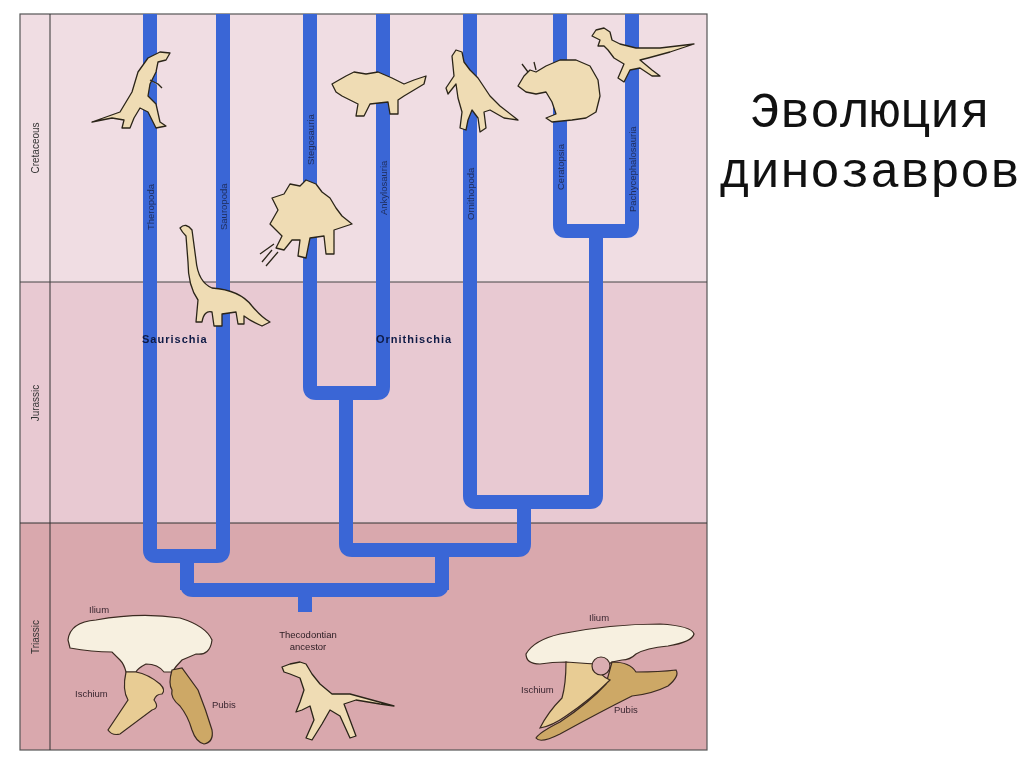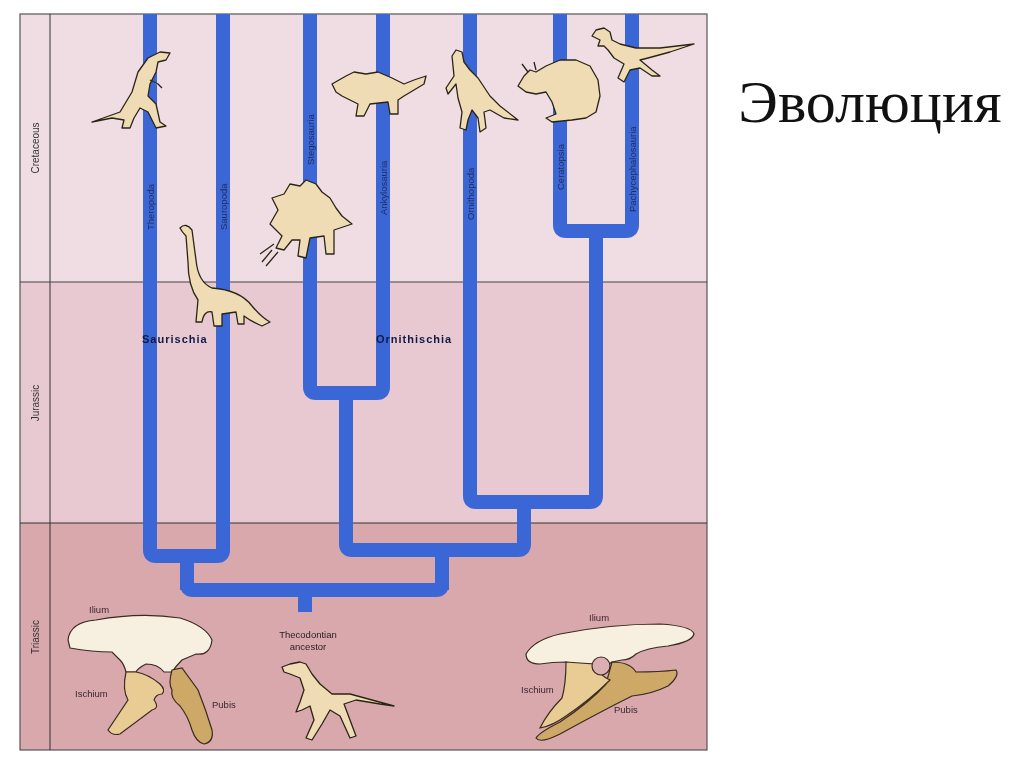--- a/index.html
+++ b/index.html
@@ -1,19 +1,19 @@
 <!DOCTYPE html>
 <html><head>
 <meta charset="utf-8">
 <style>
   html, body { margin: 0; padding: 0; background: #ffffff; }
   body { width: 1024px; height: 768px; position: relative; overflow: hidden; font-family: "Liberation Sans", sans-serif; }
   #chart { position: absolute; left: 0; top: 0; width: 1024px; height: 768px; }
-  .title { position: absolute; left: 720px; top: 72px; width: 300px; text-align: center;
-           font-family: Liberation Serif, serif; font-size: 60px; line-height: 60px; color: #111; }
+  .title { position: absolute; left: 720px; top: 84px; width: 300px; text-align: center;
+           font-family: Liberation Mono, monospace; font-size: 50px; line-height: 60px; color: #111; }
   .title div { display: block; }
   .era-label { font-family: "Liberation Sans", sans-serif; font-size: 10px; fill: #333; }
   .clade-label { font-family: "Liberation Sans", sans-serif; font-size: 9.5px; fill: #1e2c5a; }
   .group-label { font-family: "Liberation Sans", sans-serif; font-size: 11px; font-weight: bold; fill: #0e1a45; letter-spacing: 1px; }
   .bone-label { font-family: "Liberation Sans", sans-serif; font-size: 9.5px; fill: #3a2630; }
   .anc-label { font-family: "Liberation Sans", sans-serif; font-size: 9.5px; fill: #2a1c22; }
   .branch { fill: none; stroke: #3a66d6; stroke-width: 14; stroke-linejoin: round; stroke-linecap: butt; }
   .dino { fill: #efdcb4; stroke: #2a2418; stroke-width: 1.3; stroke-linejoin: round; }
 </style>
 </head>
@@ -112,13 +112,14 @@
     <path d="M566 662 L594 664 Q600 676 610 680 Q590 700 566 716 Q552 726 540 728 Q548 712 562 698 Q566 684 566 662 Z" fill="#e8cc94" stroke="#3a2a20" stroke-width="1.2"></path>
     <circle cx="601" cy="666" r="9" fill="#dbaeb2" stroke="#3a2a20" stroke-width="1.2"></circle>
     <text class="bone-label" x="589" y="621">Ilium</text>
     <text class="bone-label" x="521" y="693">Ischium</text>
     <text class="bone-label" x="614" y="713">Pubis</text>
   </g>
 </svg>
 
 <div class="title">
   <div>Эволюция</div>
+  <div>динозавров</div>
 </div>
 
 </body></html>

